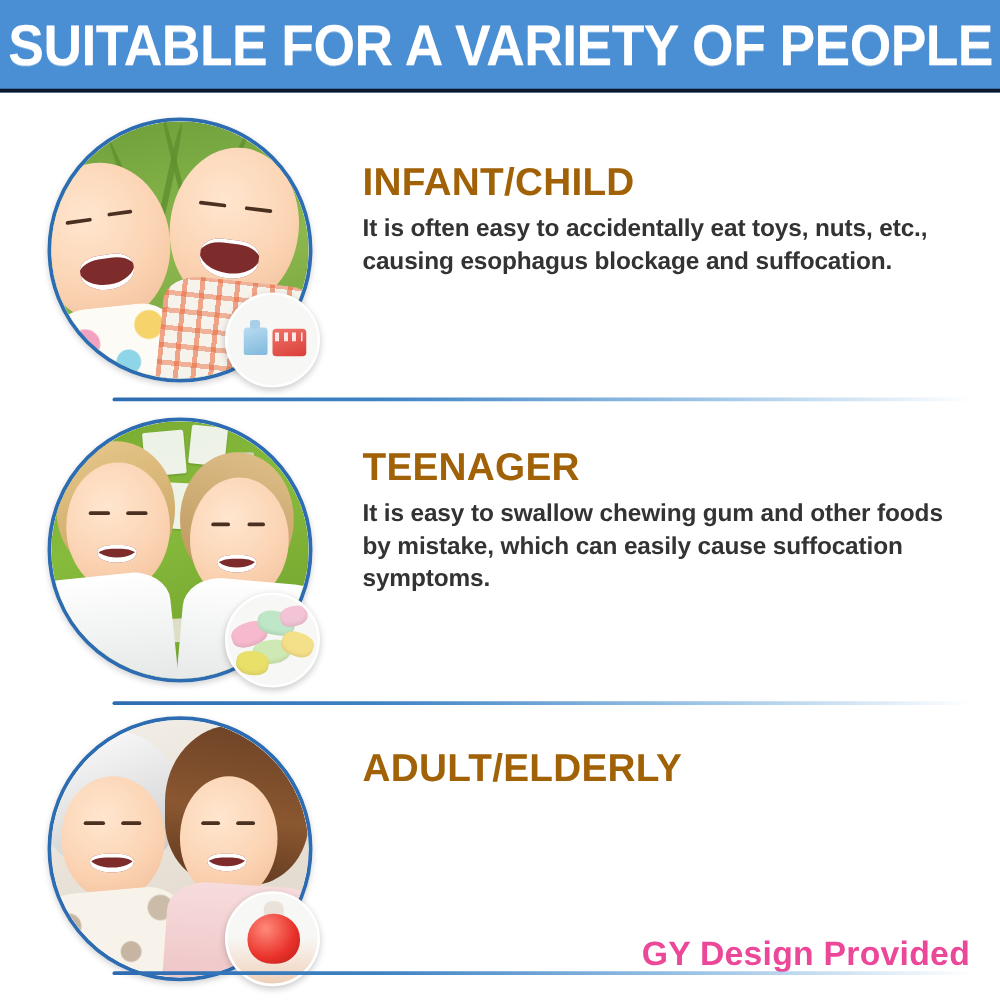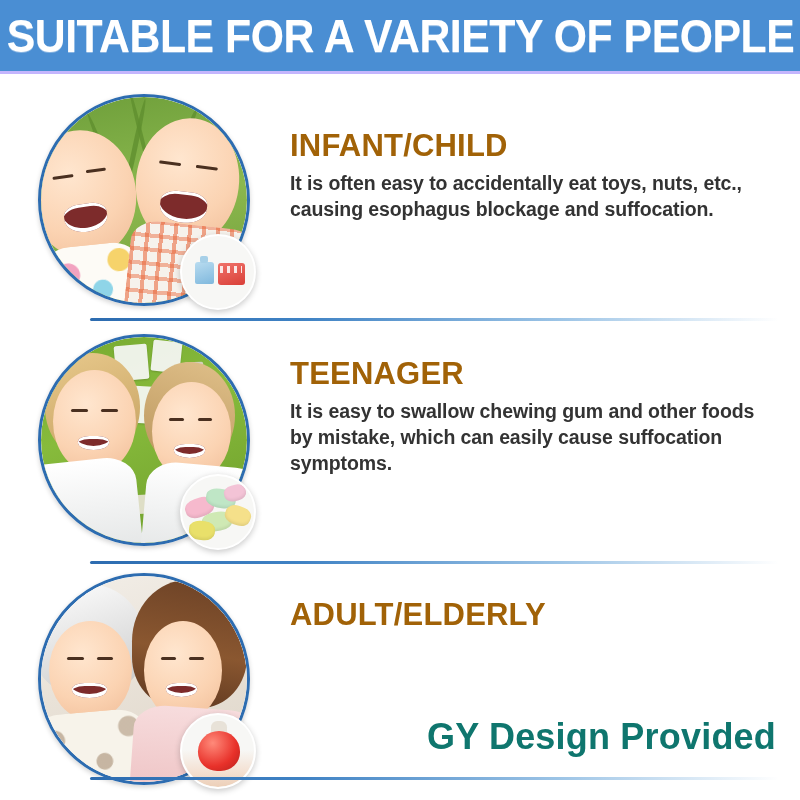--- a/index.html
+++ b/index.html
@@ -19,21 +19,21 @@
     background: #ffffff;
   }
 
   
   .banner {
     position: absolute;
     left: 0; top: 0;
     width: 800px;
     height: 74px;
     background: #4a8ed3;
-    border-bottom: 3px solid #c4b5fd;
+    border-bottom: 3px solid #0f172a;
     display: flex;
     align-items: center;
     justify-content: center;
     overflow: hidden;
   }
   .banner-title {
     color: #ffffff;
     font-family: "Liberation Sans Narrow", "Liberation Sans", sans-serif;
     font-weight: bold;
     font-size: 46px;
@@ -256,25 +256,25 @@
     border-radius: 2px;
   }
   .divider.d1 { top: 318px; }
   .divider.d2 { top: 561px; }
   .divider.d3 { top: 777px; }
 
   
   .watermark {
     position: absolute;
     right: 24px;
-    top: 716px;
-    color: #0f766e;
+    top: 748px;
+    color: #ec4899;
     font-family: "Liberation Sans", sans-serif;
     font-weight: bold;
-    font-size: 36px;
+    font-size: 27px;
     letter-spacing: 0.2px;
     white-space: nowrap;
     text-shadow: 0 1px 0 rgba(255,255,255,.7);
   }
 </style>
 </head>
 <body>
 
 <div id="page">
 

